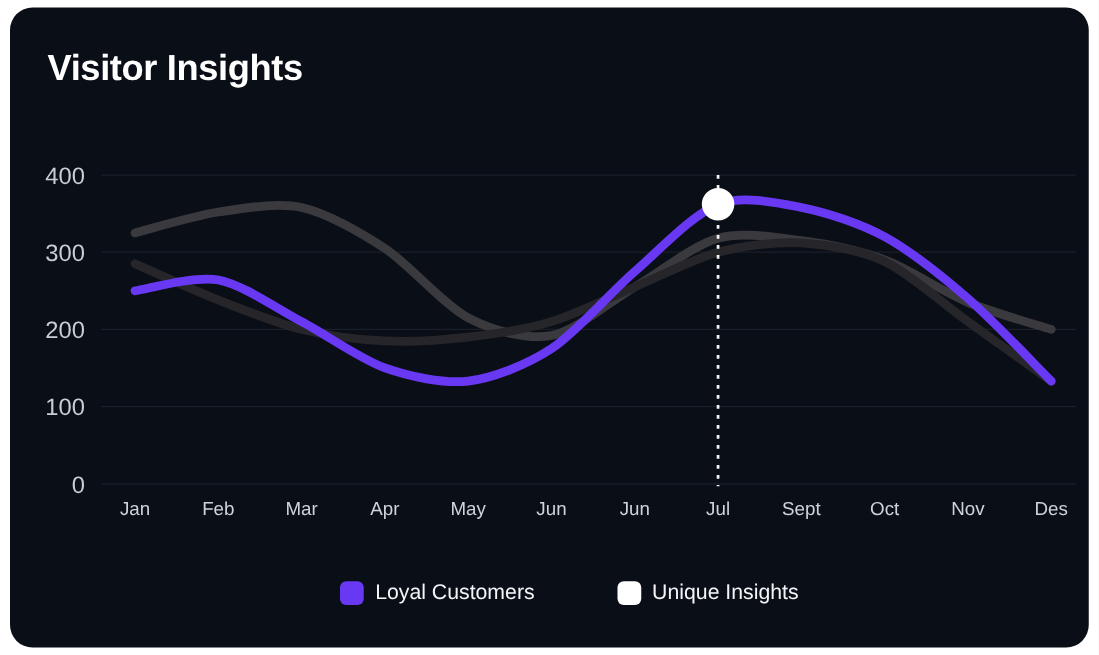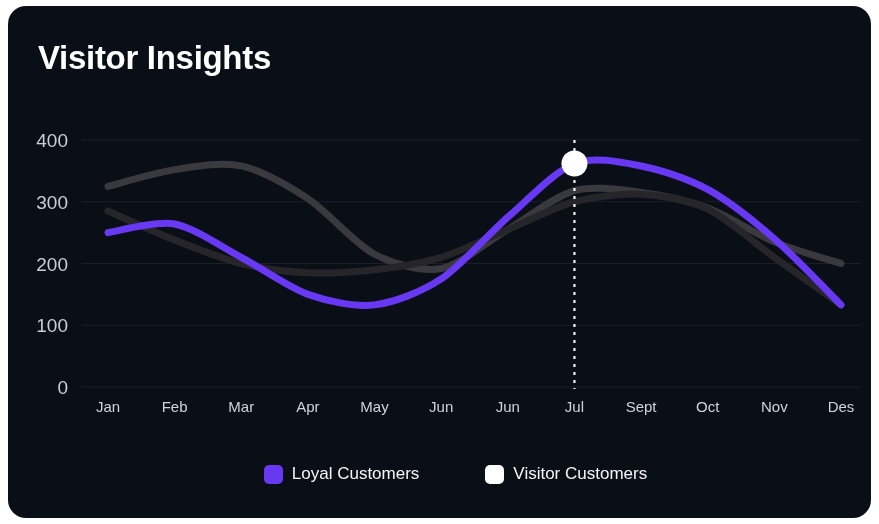--- a/index.html
+++ b/index.html
@@ -26,21 +26,21 @@
     width: 863px;
     height: 512px;
     background: #0a0e17;
     border-radius: 18px;
     overflow: hidden;
   }
   .chart-title {
     position: absolute;
     left: 30px;
     top: 33px;
-    font-size: 33px;
+    font-size: 29px;
     font-weight: bold;
     color: #ffffff;
     letter-spacing: -0.3px;
     white-space: nowrap;
   }
   .plot-wrap {
     position: absolute;
     left: 0;
     top: 0;
     width: 863px;
@@ -152,18 +152,18 @@
         </svg>
     </div>
 
     <div class="legend" id="legend-row">
         <div class="legend-item">
           <span class="legend-swatch" style="background: rgb(105, 56, 243);"></span>
           <span class="legend-label">Loyal Customers</span>
         </div>
         <div class="legend-item">
           <span class="legend-swatch" style="background: rgb(255, 255, 255);"></span>
-          <span class="legend-label">Visitor Customers</span>
+          <span class="legend-label">Unique Insights</span>
         </div>
       </div>
 
   </div>
 </div>
 
 </body></html>

